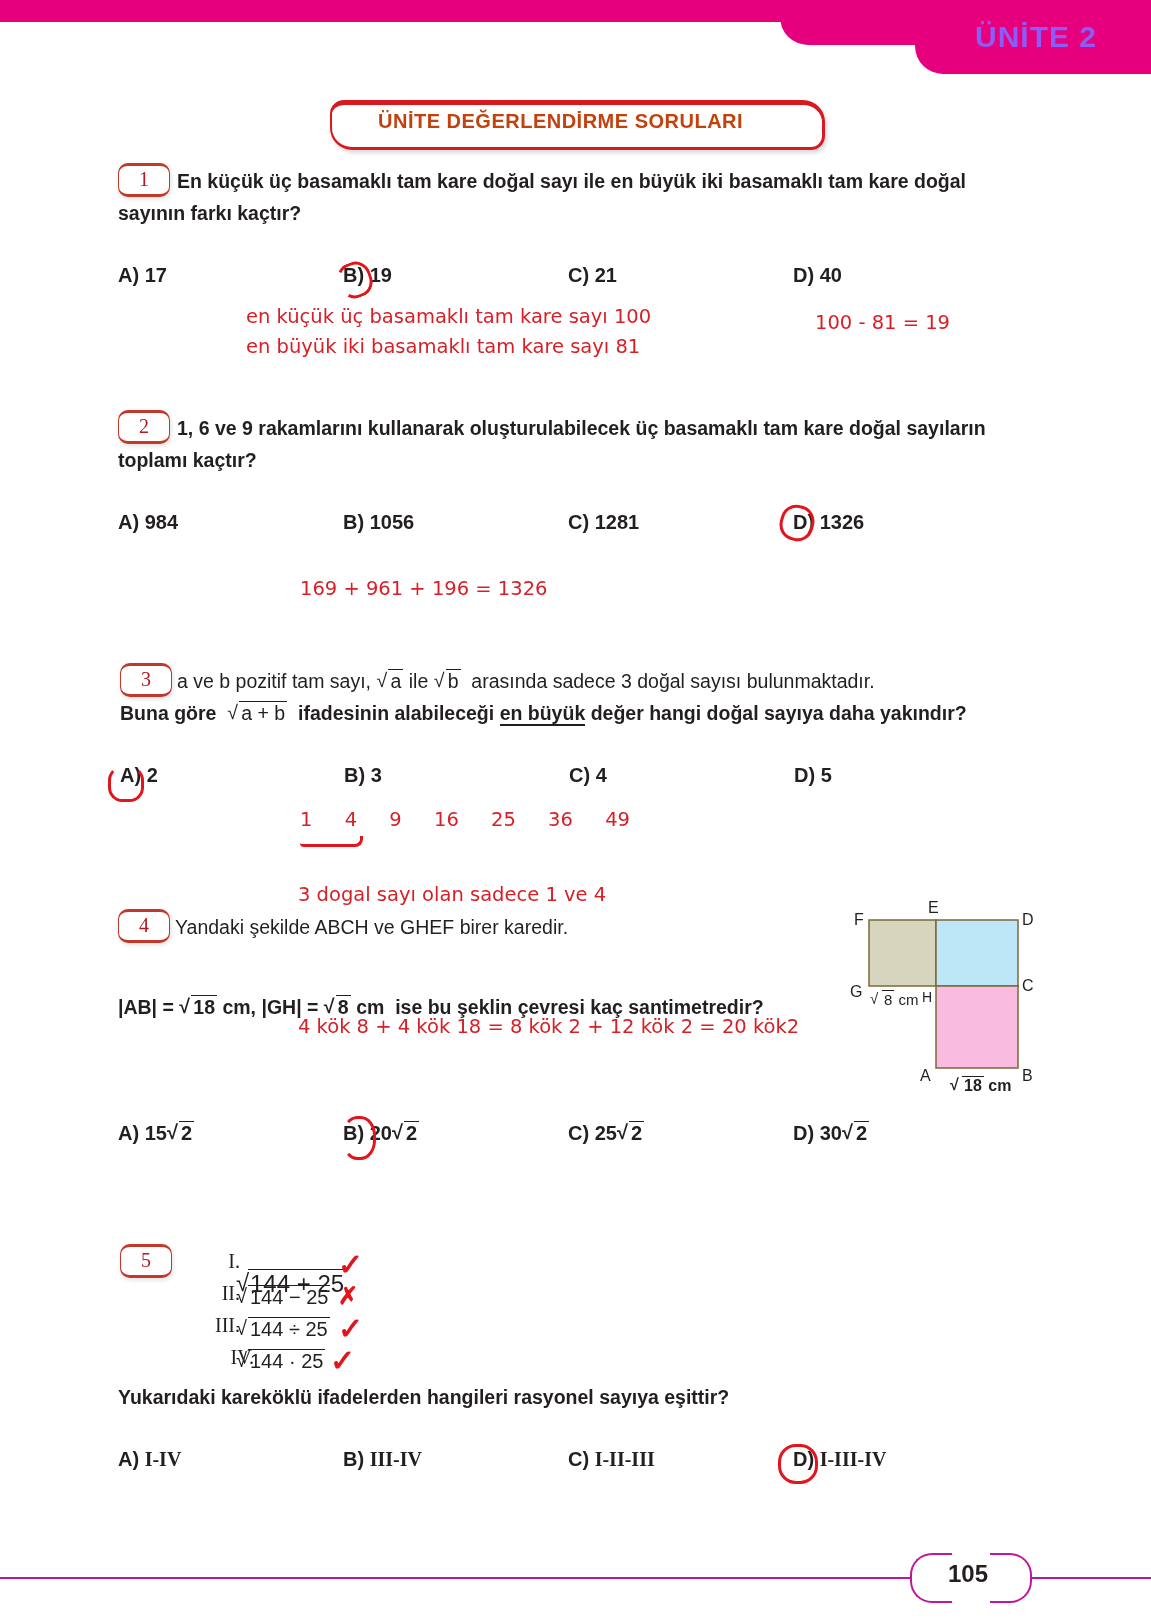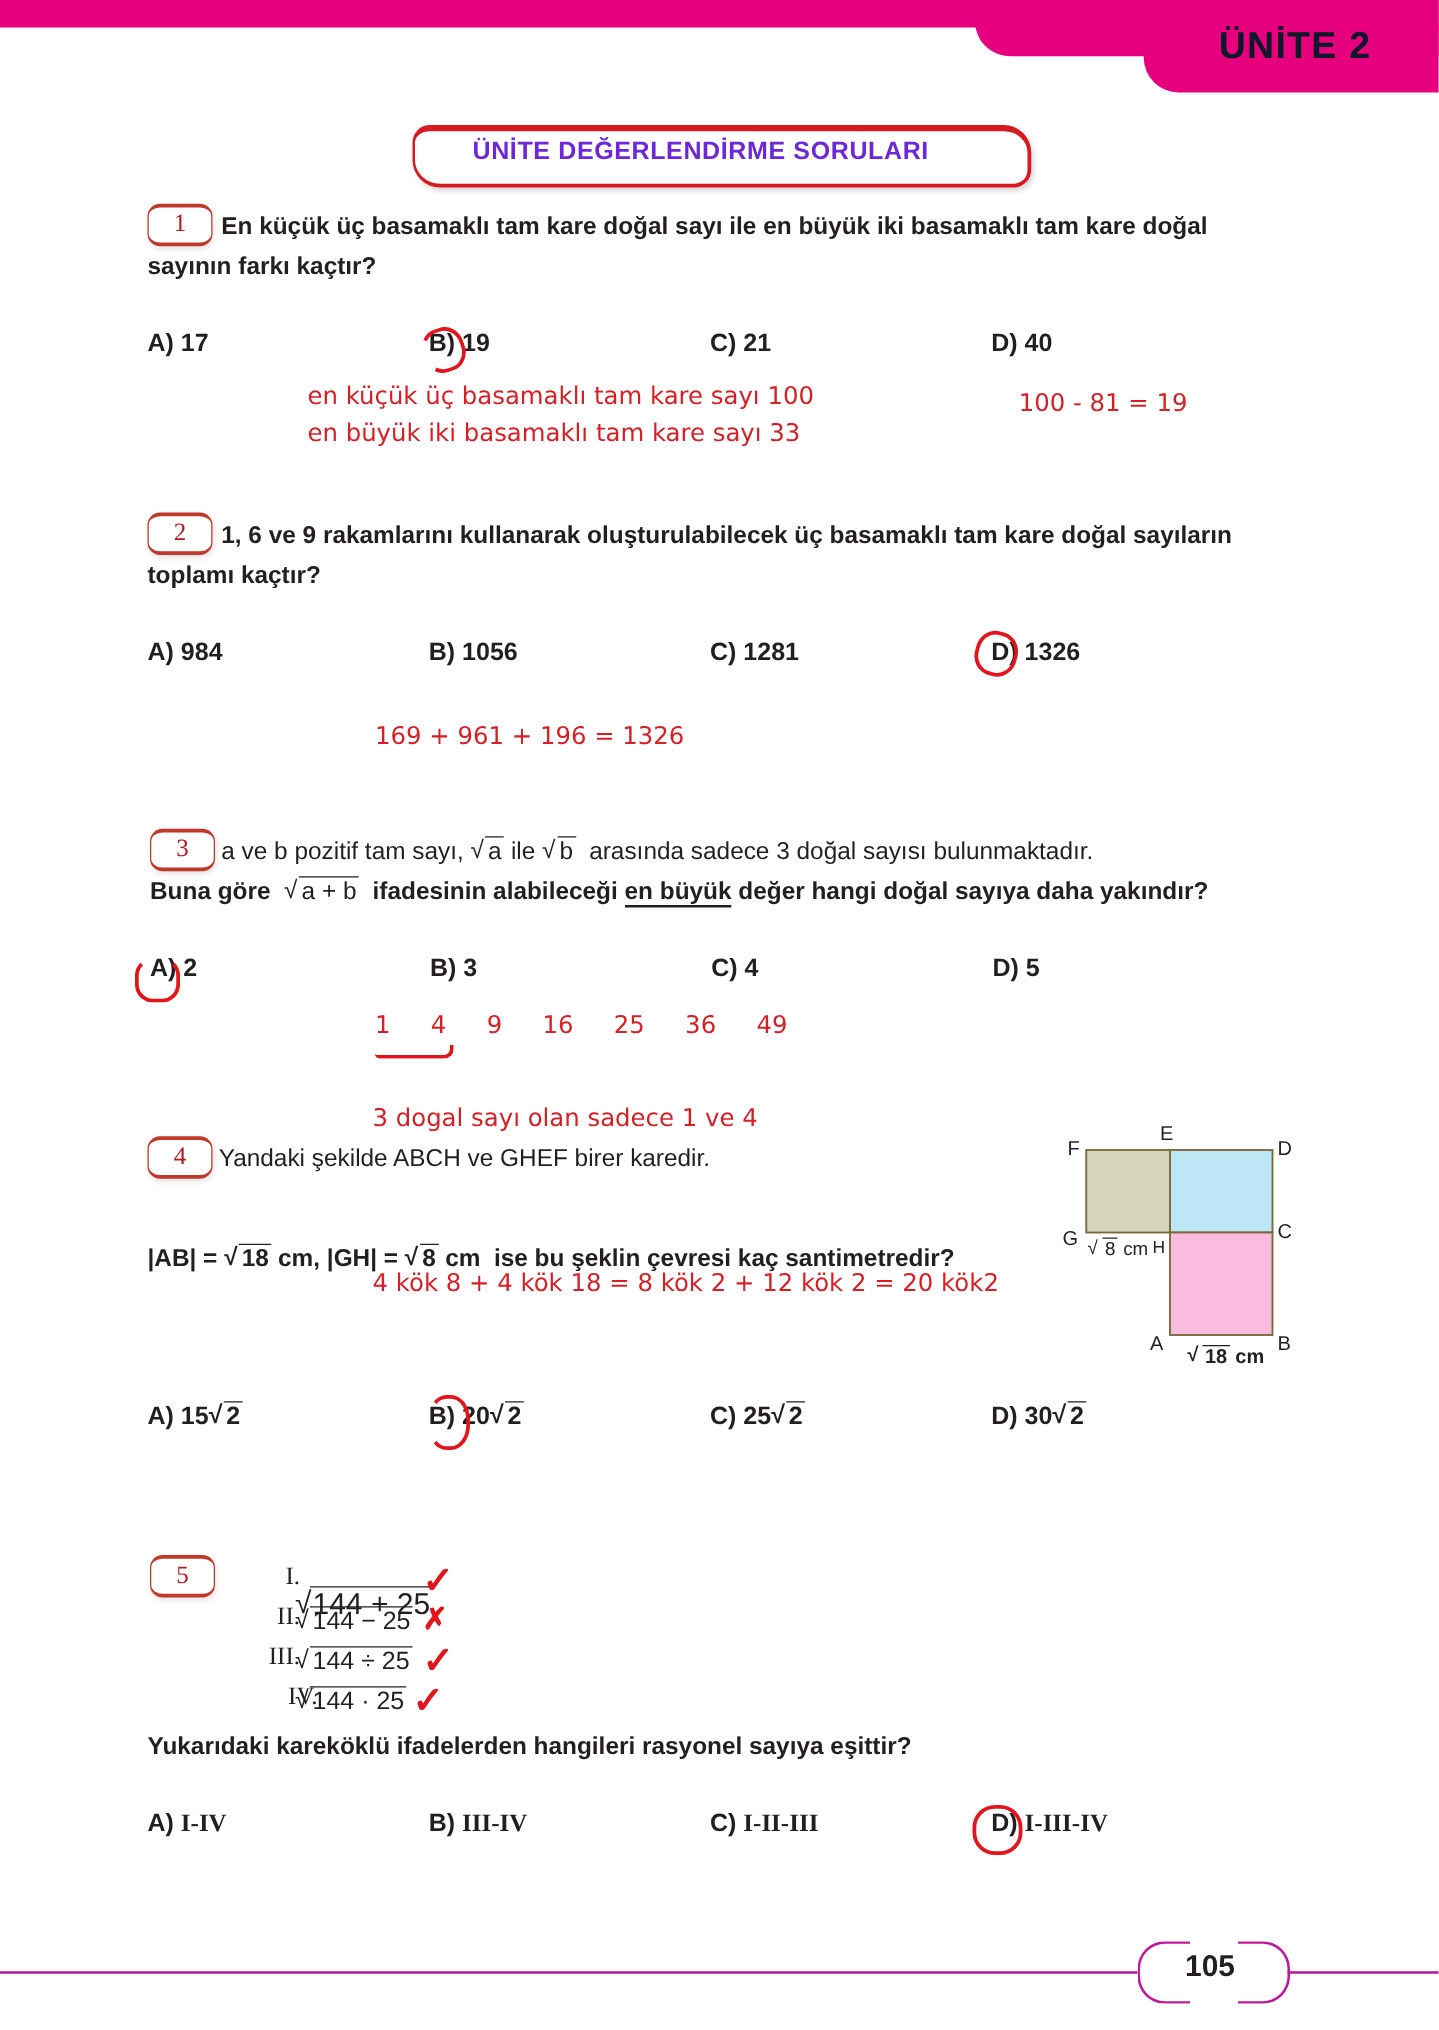--- a/index.html
+++ b/index.html
@@ -13,31 +13,31 @@
   .topbar { left: 0; top: 0; width: 1151px; height: 22px; background: #e6007e; }
   .unit-tab {
     left: 780px; top: 0; width: 371px; height: 45px; background: #e6007e;
     border-bottom-left-radius: 28px;
   }
   .unit-tab2 {
     left: 915px; top: 20px; width: 236px; height: 54px; background: #e6007e;
     border-bottom-left-radius: 28px;
   }
   .unit-label {
-    left: 975px; top: 20px; font-size: 30px; font-weight: bold; color: #0f172a;
+    left: 975px; top: 20px; font-size: 30px; font-weight: bold; color: #8b5cf6;
     letter-spacing: 1px;
   }
   .title-banner {
     left: 330px; top: 100px; width: 490px; height: 42px;
     border: 3px solid #d71920; border-radius: 14px 22px 14px 22px;
     box-shadow: 2px 3px 4px rgba(0,0,0,0.15);
     border-top-width: 5px; border-left-width: 2px;
   }
   .title-text {
-    left: 378px; top: 110px; font-size: 20px; font-weight: bold; color: #6d28d9;
+    left: 378px; top: 110px; font-size: 20px; font-weight: bold; color: #c2410c;
     letter-spacing: 0.5px;
   }
   .qnum {
     width: 50px; height: 28px; border: 1.5px solid #c0392b; border-radius: 10px;
     border-top-width: 3px; border-bottom-width: 3px;
     box-shadow: 1px 2px 5px rgba(0,0,0,0.12);
     color: #b5181e; font-family: "Liberation Serif", serif; font-size: 20px;
     text-align: center; line-height: 26px; background: #fff;
   }
   .qtext { font-size: 19.5px; line-height: 32px; }
@@ -74,21 +74,21 @@
 <div class="abs qtext bold" style="left:177px; top:165px;">En küçük üç basamaklı tam kare doğal sayı ile en büyük iki basamaklı tam kare doğal</div>
 <div class="abs qtext bold" style="left:118px; top:197px;">sayının farkı kaçtır?</div>
 
 <div class="abs opt" style="left:118px; top:264px;"><span>A)</span> <span>17</span></div>
 <div class="abs opt" style="left:343px; top:264px;"><span>B)</span> <span>19</span></div>
 <div class="abs circle-mark" style="left:338px; top:262px; width:28px; height:30px; border-left-color:transparent; transform:rotate(-20deg);"></div>
 <div class="abs opt" style="left:568px; top:264px;"><span>C)</span> <span>21</span></div>
 <div class="abs opt" style="left:793px; top:264px;"><span>D)</span> <span>40</span></div>
 
 <div class="abs note" style="left:246px; top:302px;">en küçük üç basamaklı tam kare sayı 100</div>
-<div class="abs note" style="left:246px; top:332px;">en büyük iki basamaklı tam kare sayı 33</div>
+<div class="abs note" style="left:246px; top:332px;">en büyük iki basamaklı tam kare sayı 81</div>
 <div class="abs note" style="left:815px; top:308px;">100 - 81 = 19</div>
 
 <div class="abs qnum" style="left:118px; top:410px;">2</div>
 <div class="abs qtext bold" style="left:177px; top:412px;">1, 6 ve 9 rakamlarını kullanarak oluşturulabilecek üç basamaklı tam kare doğal sayıların</div>
 <div class="abs qtext bold" style="left:118px; top:444px;">toplamı kaçtır?</div>
 
 <div class="abs opt" style="left:118px; top:511px;"><span>A)</span> <span>984</span></div>
 <div class="abs opt" style="left:343px; top:511px;"><span>B)</span> <span>1056</span></div>
 <div class="abs opt" style="left:568px; top:511px;"><span>C)</span> <span>1281</span></div>
 <div class="abs opt" style="left:793px; top:511px;"><span>D)</span> <span>1326</span></div>

